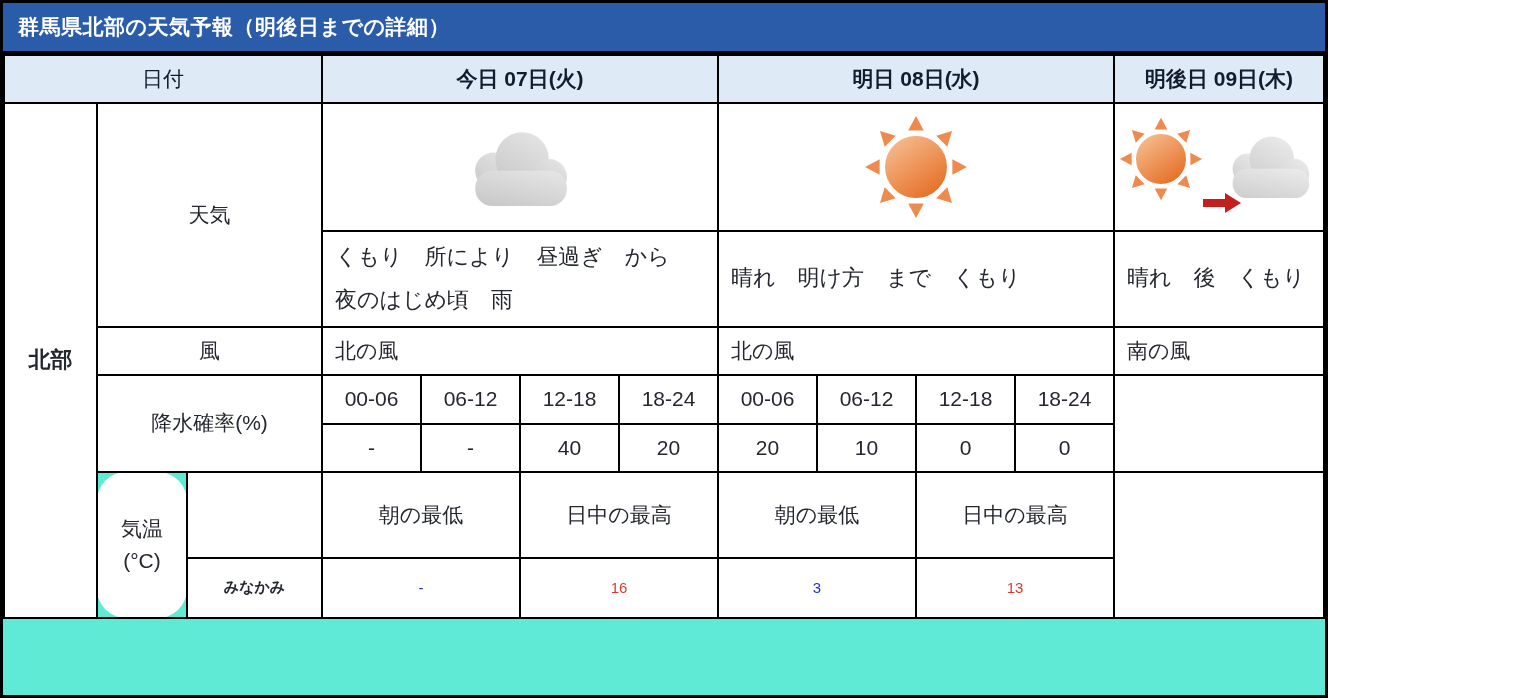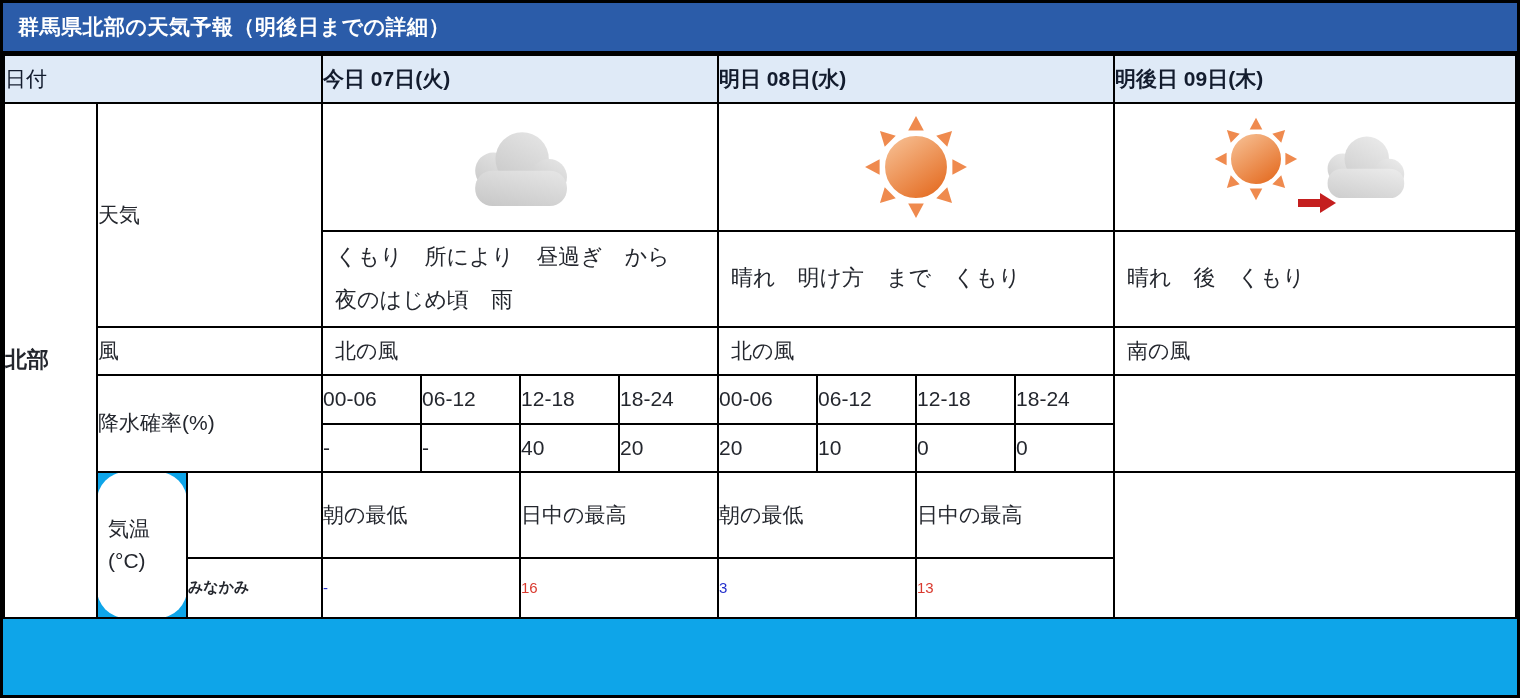--- a/index.html
+++ b/index.html
@@ -1,34 +1,34 @@
 <!DOCTYPE html>
 <html><head>
 <meta charset="utf-8">
 <style>
   * { box-sizing: border-box; margin: 0; padding: 0; }
   html, body { background: #ffffff; }
   body { font-family: "Liberation Sans", sans-serif; width: 1520px; }
-  .frame { width: 1520px; height: 698px; border: 3px solid #000; background: #0ea5e9; }
+  .frame { width: 1328px; height: 698px; border: 3px solid #000; background: #5eead4; }
 
   .title-bar {
     height: 51px; background: #2b5ca9; border-bottom: 3px solid #000;
     display: flex; align-items: center; padding-left: 15px;
     color: #ffffff; font-weight: bold; font-size: 21px; letter-spacing: .5px;
   }
   .announce-bar {
     height: 51px; background: #dfeaf7; border-bottom: 3px solid #000;
     display: flex; align-items: center; justify-content: center;
     color: #1a2440; font-weight: bold; font-size: 21px;
   }
 
   table { width: 100%; border-collapse: collapse; table-layout: fixed; }
   td {
     border: 2px solid #000; background: #fff; color: #24272e;
-    font-size: 21px; vertical-align: middle;
+    font-size: 21px; text-align: center; vertical-align: middle;
     padding: 0; overflow: hidden;
   }
   tr.hdr td { background: #dfeaf7; color: #131c2e; height: 48px; }
   td.b { font-weight: bold; }
   td.left { text-align: left; padding: 4px 12px; }
   tr.icon-row td { height: 128px; }
   tr.text-row td { height: 94px; font-size: 22px; line-height: 1.95; }
   tr.wind-row td { height: 48px; }
   tr.precip-h td { height: 49px; }
   tr.precip-v td { height: 48px; }

